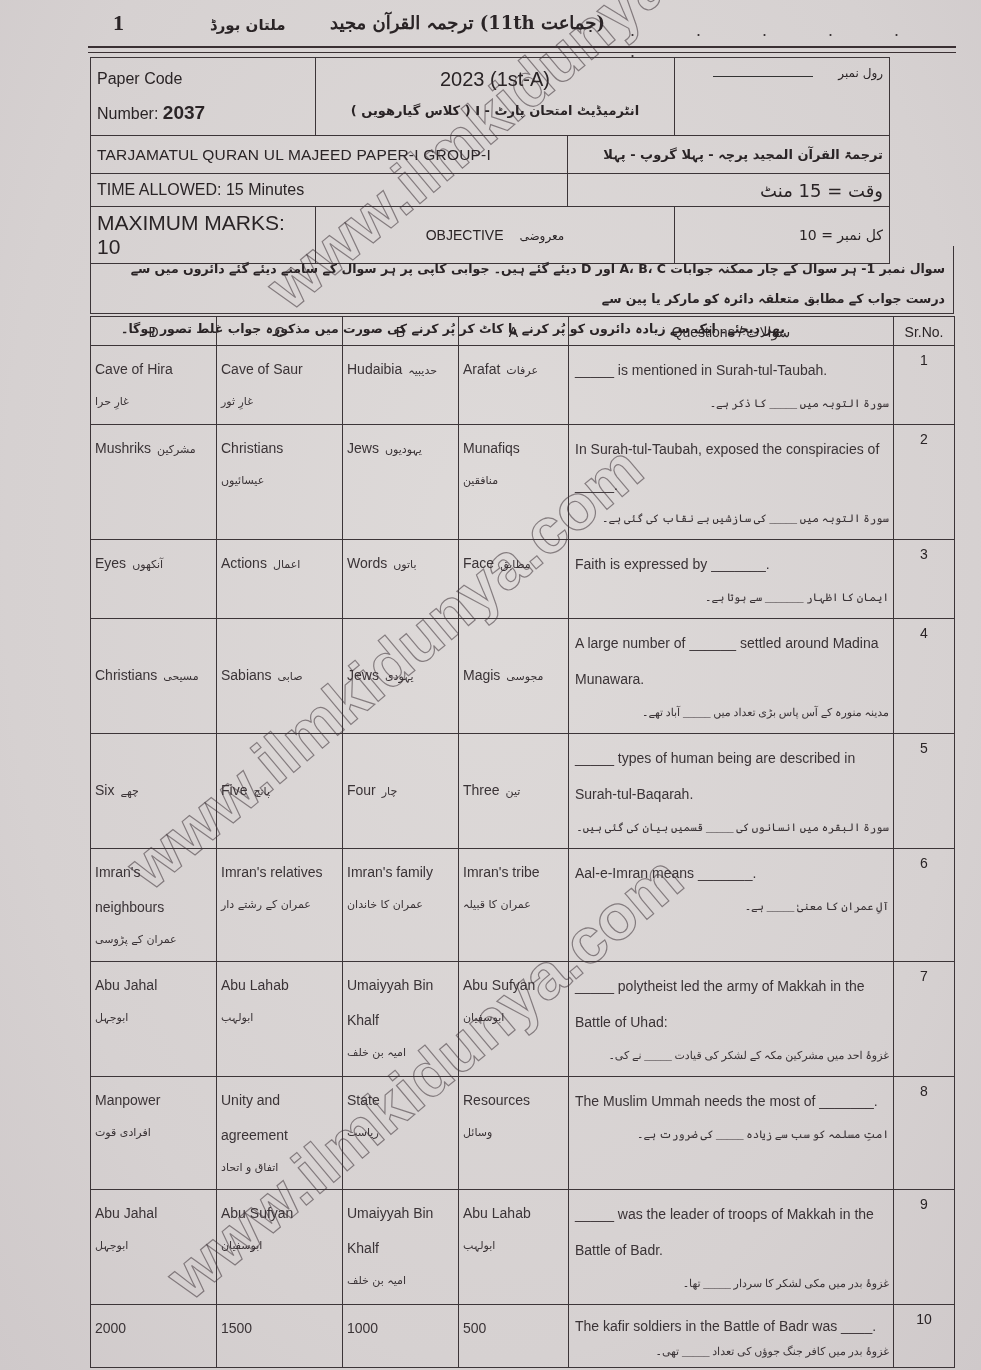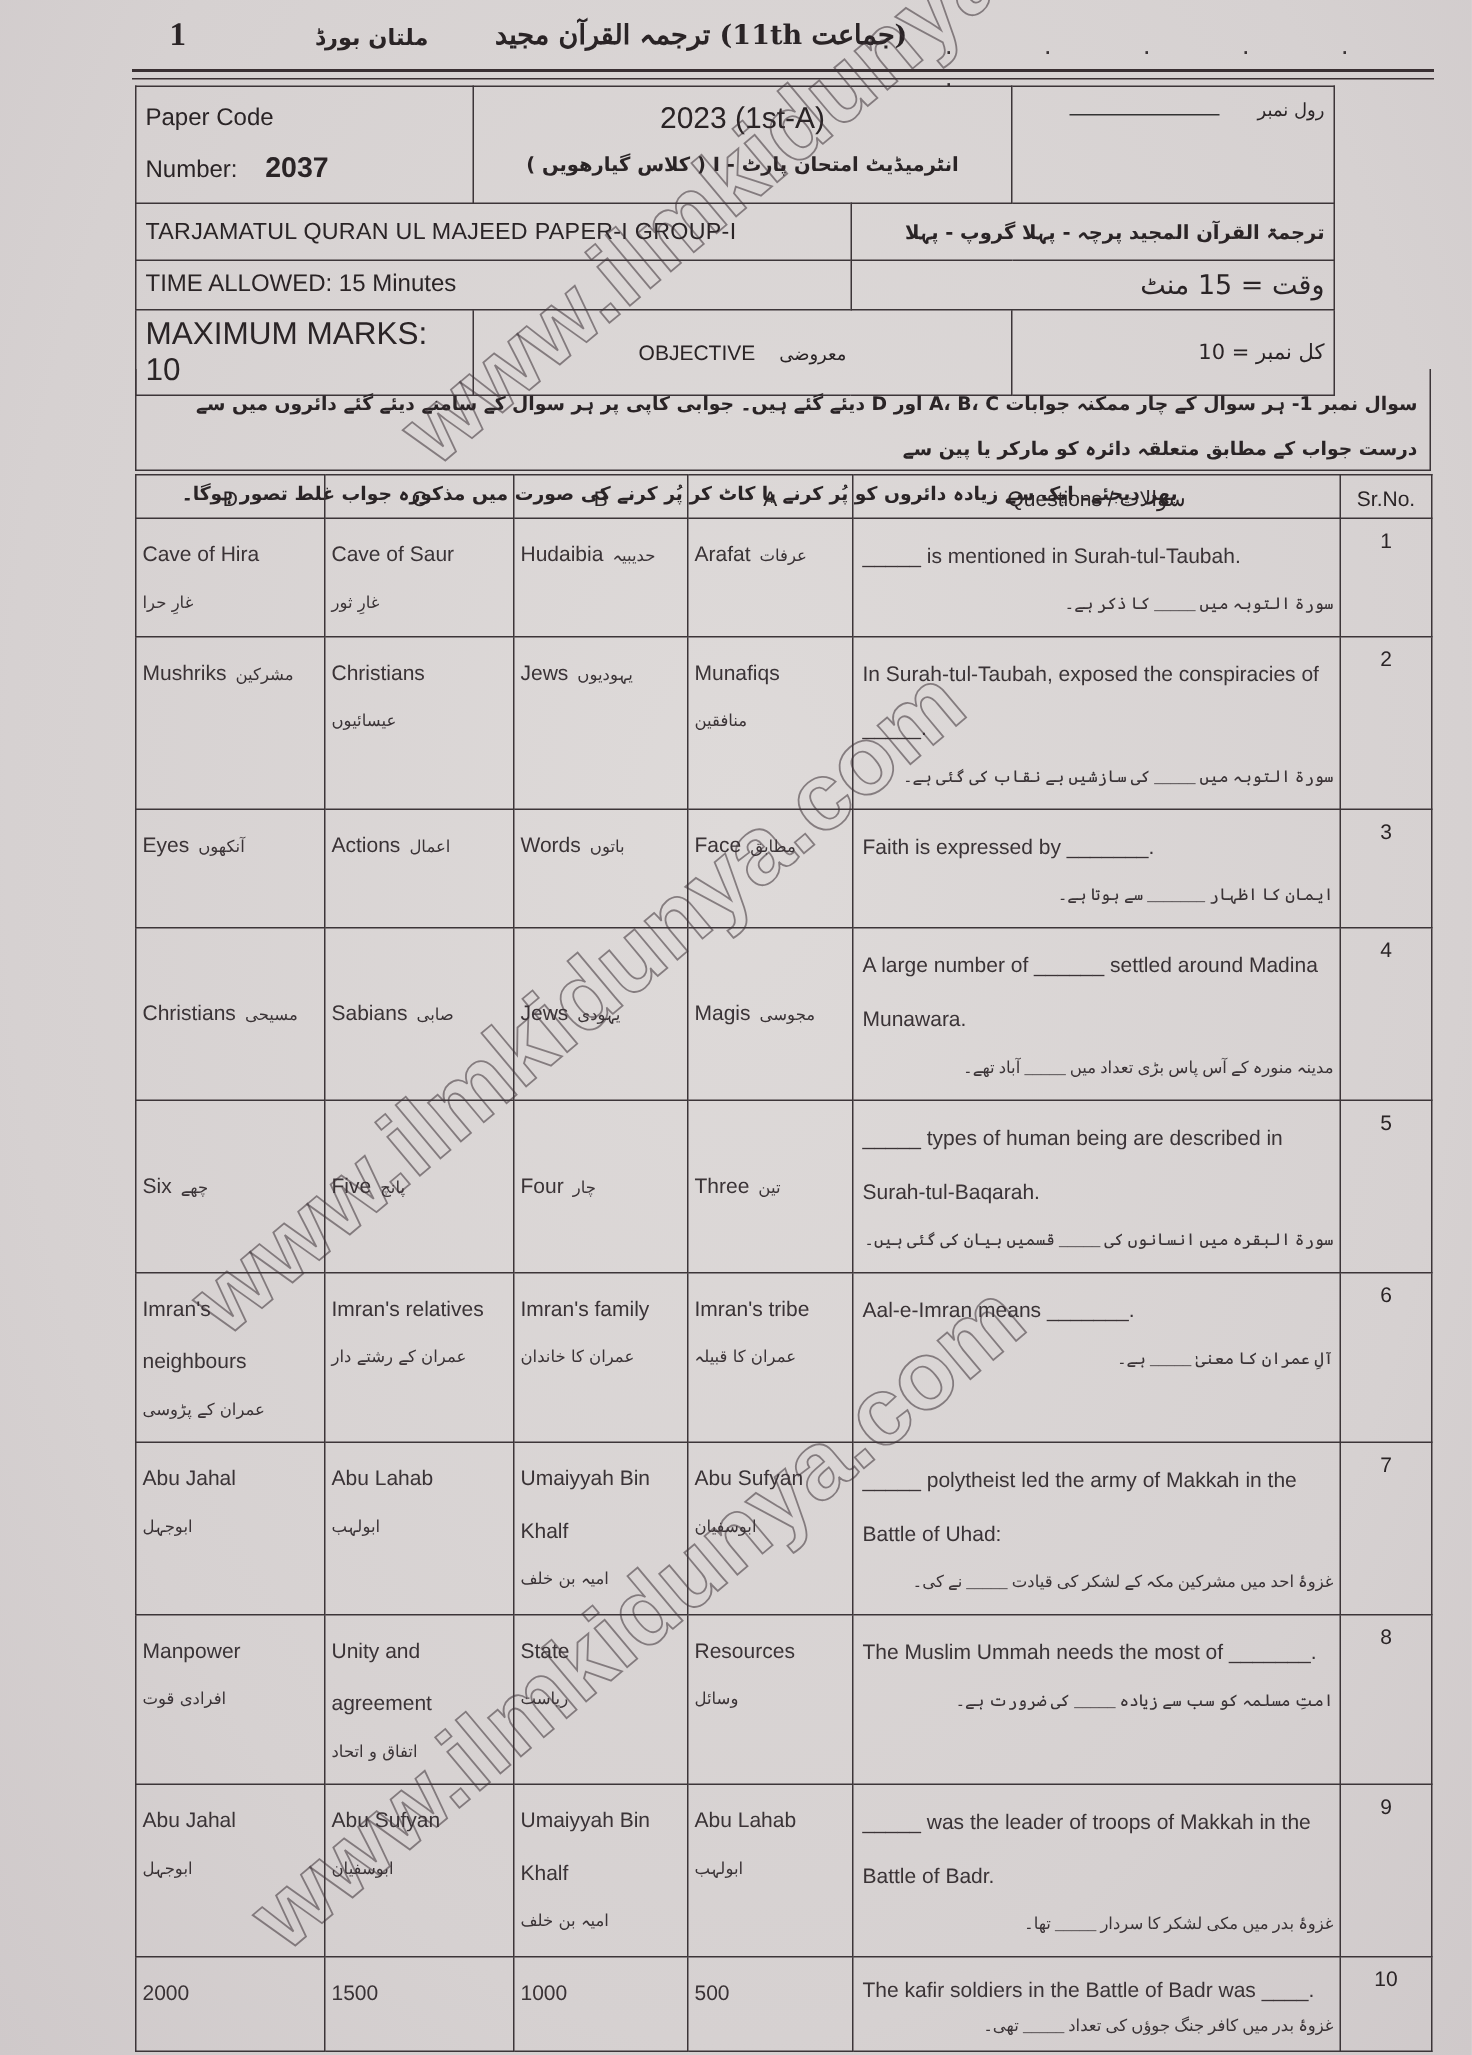--- a/index.html
+++ b/index.html
@@ -88,21 +88,21 @@
   </div>
   <div class="top-rule" style="top:46px;"></div>
   <div class="top-rule" style="top:52px; border-top-width:1px;"></div>
 
   <table class="hdr">
     <tbody>
         <tr style="height:75px;">
       <td style="width:168px; line-height:34px;">
         <div>Paper Code</div>
         <div><span>Number:</span>
-          <span style="font-size:19px; font-weight:bold; margin-left:14px;">2037</span></div>
+          <span style="font-size:19px; font-weight:bold; ">2037</span></div>
       </td>
       <td colspan="3" style="text-align:center;">
         <div style="padding-top:6px; font-size:20px;">2023 (1st-A)</div>
         <div class="urdu" style="padding-top:12px; font-size:13px; font-weight:bold;">انٹرمیڈیٹ امتحان پارٹ - I ( کلاس گیارھویں )</div>
       </td>
       <td style="width:180px;padding-left:28px;" class="urdu">
         <span style="font-size:12px;">رول نمبر</span>
         <span style="display:inline-block; width:100px; border-bottom:1px solid #333; margin-right:20px;"></span>
       </td>
     </tr>

